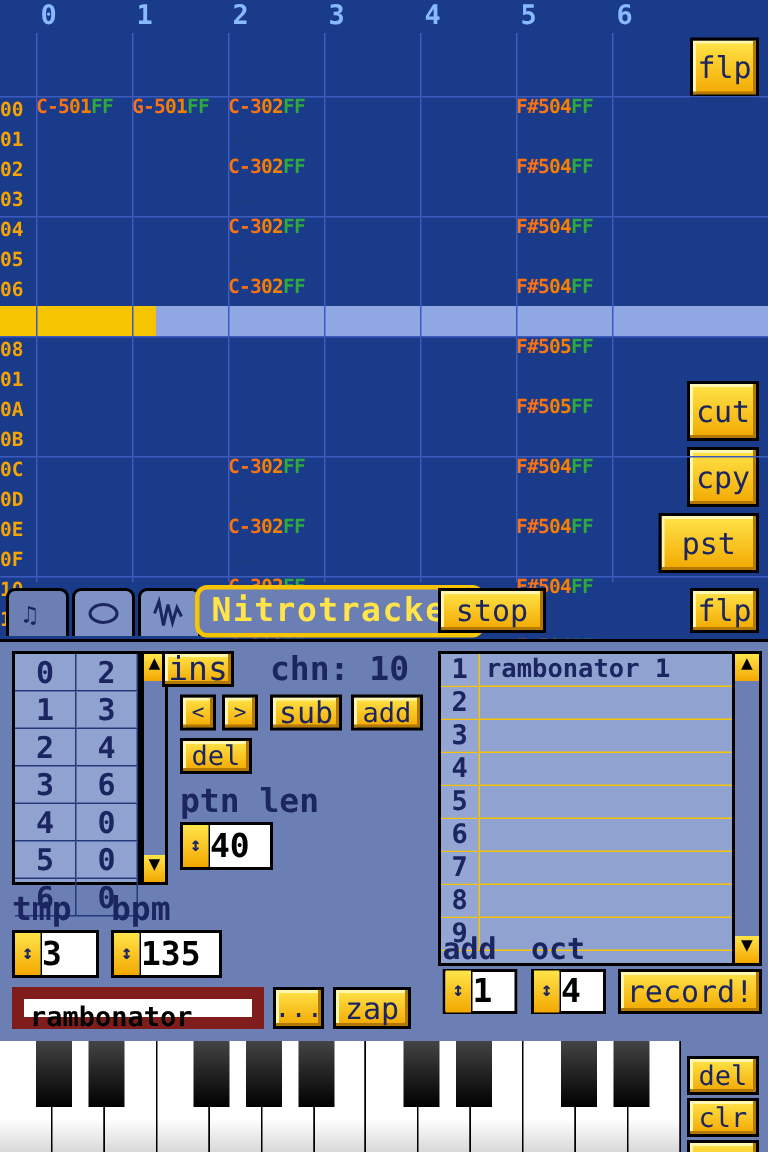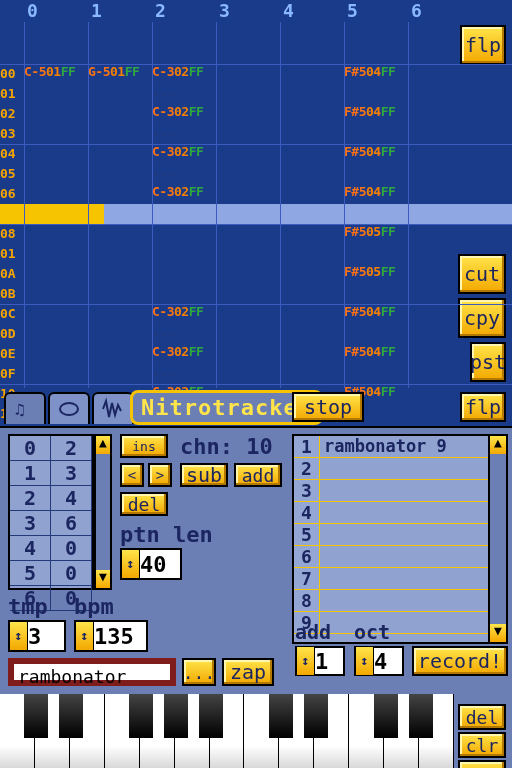--- a/index.html
+++ b/index.html
@@ -18,57 +18,57 @@
 .cell .n{color:#f97316} .cell .i{color:#f58000} .cell .v{color:#2fa83f}
 .cell.dots{color:#223a7a}
 .gridv{position:absolute;top:22px;bottom:0;width:1px;background:#3b5bbf}
 .gridh{position:absolute;left:0;right:0;height:1px;background:#3b5bbf}
 .playrow{position:absolute;left:0;right:0;height:20px}
 .playbar{height:20px;background:linear-gradient(to right,#f6c400 0,#f6c400 104px,#8fa7e3 104px)}
 .btn{display:inline-flex;align-items:center;justify-content:center;background:linear-gradient(#ffe44a,#f3a800);border:2px solid #000;color:#1b2560;font-weight:normal;font-size:20px;cursor:pointer;box-shadow:inset -2px -2px 0 #b37800,inset 2px 2px 0 #fff6b0}
 .flp-top{position:absolute;top:25px;right:6px;width:46px;height:40px}
 .cut-btn{position:absolute;top:254px;right:6px;width:48px;height:40px}
 .cpy-btn{position:absolute;top:298px;right:6px;width:48px;height:40px}
-.pst-btn{position:absolute;top:342px;right:6px;width:36px;height:40px}
+.pst-btn{position:absolute;top:342px;right:6px;width:67px;height:40px}
 
 
 .midbar{position:absolute;top:388px;left:0;right:0;height:40px}
 .tabs{position:absolute;left:4px;top:4px;display:flex;gap:2px}
 .tab{width:42px;height:32px;background:#7f92c8;border:2px solid #000;border-bottom:none;border-radius:6px 6px 0 0;display:flex;align-items:center;justify-content:center}
 .tab.active{background:#6c7fb5}
 .logo{position:absolute;left:130px;top:2px}
 .logo-txt{background:#6c7fb5;border:3px solid #f6c400;border-radius:8px;padding:2px 8px;color:#ffe44a;font-size:22px;font-weight:bold;letter-spacing:1px}
 .stop-btn{position:absolute;left:292px;top:4px;width:72px;height:30px}
 .play-btn{position:absolute;left:376px;top:4px;width:70px;height:30px}
 .flp2{position:absolute;left:460px;top:4px;width:46px;height:30px}
 
 
 .panel{position:absolute;top:426px;left:0;right:0;bottom:74px;background:#6c7fb5;border-top:2px solid #000}
 .seq-box{position:absolute;left:8px;top:6px;width:86px;height:156px;background:#8fa2d0;border:2px solid #000}
 .seq-row{display:flex;height:25px;border-bottom:1px solid #233a7a}
 .seq-cell{flex:1;border-right:1px solid #233a7a;color:#1b2560;font-size:20px;font-weight:bold;text-align:center;line-height:25px}
 .seq-scroll{position:absolute;left:94px;top:6px;width:18px;height:156px;background:#6c7fb5;border:2px solid #000}
 .seq-up{position:absolute;top:0;left:0;right:0;height:18px;background:linear-gradient(#ffe44a,#f3a800);color:#000;text-align:center;font-weight:bold;line-height:14px}
 .seq-dn{position:absolute;bottom:0;left:0;right:0;height:18px;background:linear-gradient(#ffe44a,#f3a800);color:#000;text-align:center;font-weight:bold;line-height:14px}
-.ins-btn{position:absolute;left:120px;top:6px;width:48px;height:24px;font-size:13px}
+.ins-btn{position:absolute;left:108px;top:6px;width:48px;height:24px;font-size:22px}
 .chn-lbl{position:absolute;left:180px;top:6px;color:#1b2560;font-size:22px;font-weight:bold}
 .arrL{position:absolute;left:120px;top:35px;width:24px;height:24px;font-size:14px}
 .arrR{position:absolute;left:148px;top:35px;width:24px;height:24px;font-size:14px}
 .sub-btn{position:absolute;left:180px;top:35px;width:48px;height:24px;font-size:20px}
 .add-btn{position:absolute;left:234px;top:35px;width:48px;height:24px;font-size:18px}
 .del-btn{position:absolute;left:120px;top:64px;width:48px;height:24px;font-size:18px}
 .ptn-lbl{position:absolute;left:120px;top:94px;color:#1b2560;font-size:22px;font-weight:bold}
 .ptn-box{position:absolute;left:120px;top:120px;width:62px;height:32px;background:#fff;border:2px solid #000;display:flex;align-items:center}
 .spinner{width:18px;height:28px;background:linear-gradient(#ffe44a,#f3a800);border-right:1px solid #000;color:#1b2560;text-align:center;font-weight:bold;line-height:28px}
 .numval{flex:1;text-align:left;font-size:22px;font-weight:bold;color:#000}
 .tmp-lbl{position:absolute;left:8px;top:166px;color:#1b2560;font-size:22px;font-weight:bold}
 .bpm-lbl{position:absolute;left:74px;top:166px;color:#1b2560;font-size:22px;font-weight:bold}
 .tmp-box{position:absolute;left:8px;top:192px;width:58px;height:32px;background:#fff;border:2px solid #000;display:flex;align-items:center}
 .bpm-box{position:absolute;left:74px;top:192px;width:74px;height:32px;background:#fff;border:2px solid #000;display:flex;align-items:center}
-.name-box{position:absolute;left:8px;top:230px;width:168px;height:28px;background:#fff;border:6px solid #7f1d1d;color:#000;font-size:18px;font-weight:normal;padding:2px 4px}
+.name-box{position:absolute;left:8px;top:230px;width:168px;height:28px;background:#fff;border:8px solid #7f1d1d;color:#000;font-size:18px;font-weight:bold;padding:2px 4px}
 .dots-btn{position:absolute;left:182px;top:230px;width:34px;height:28px;font-size:18px}
 .zap-btn{position:absolute;left:222px;top:230px;width:52px;height:28px;font-size:20px}
 
 
 .samp-box{position:absolute;right:4px;top:6px;width:216px;height:210px;background:#8fa2d0;border:2px solid #000}
 .samp-row{display:flex;height:22px;border-bottom:1px solid #f6c400}
 .samp-num{width:26px;border-right:1px solid #f6c400;color:#1b2560;font-size:18px;font-weight:bold;text-align:center;background:#94a6d4}
 .samp-name{flex:1;padding-left:4px;color:#1b2560;font-size:17px;font-weight:bold}
 .samp-scroll{position:absolute;right:0;top:0;width:18px;bottom:0;background:#6c7fb5;border-left:2px solid #000}
 .addoct-lbl{position:absolute;left:295px;bottom:50px;color:#1b2560;font-size:20px;font-weight:bold}
@@ -414,21 +414,21 @@
   <div class="btn dots-btn">...</div>
   <div class="btn zap-btn">zap</div>
 
   <div class="samp-box" id="sampBox">
     <div class="samp-scroll">
       <div class="seq-up">▲</div>
       <div class="seq-dn">▼</div>
     </div>
   <div class="samp-row">
           <div class="samp-num">1</div>
-          <div class="samp-name">rambonator 9</div>
+          <div class="samp-name">rambonator 1</div>
         </div>
         <div class="samp-row">
           <div class="samp-num">2</div>
         </div>
         <div class="samp-row">
           <div class="samp-num">3</div>
           <div class="samp-name"></div>
         </div>
         <div class="samp-row">
           <div class="samp-num">4</div>

